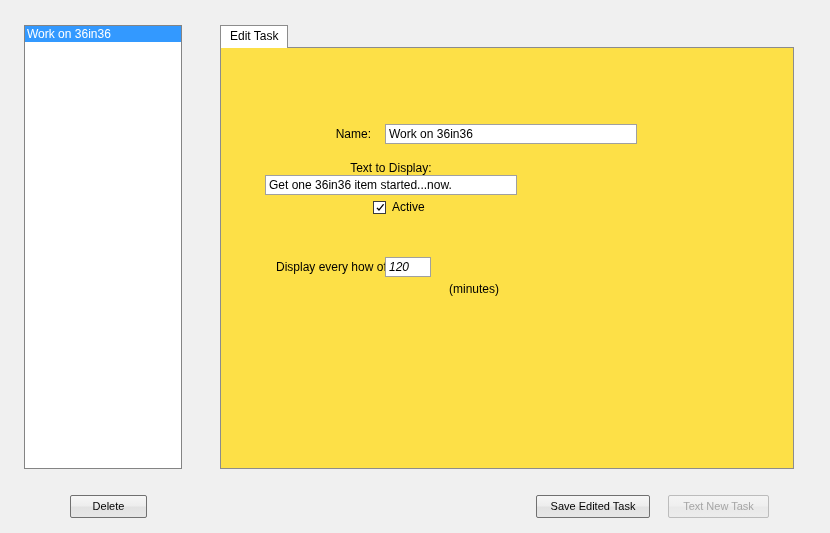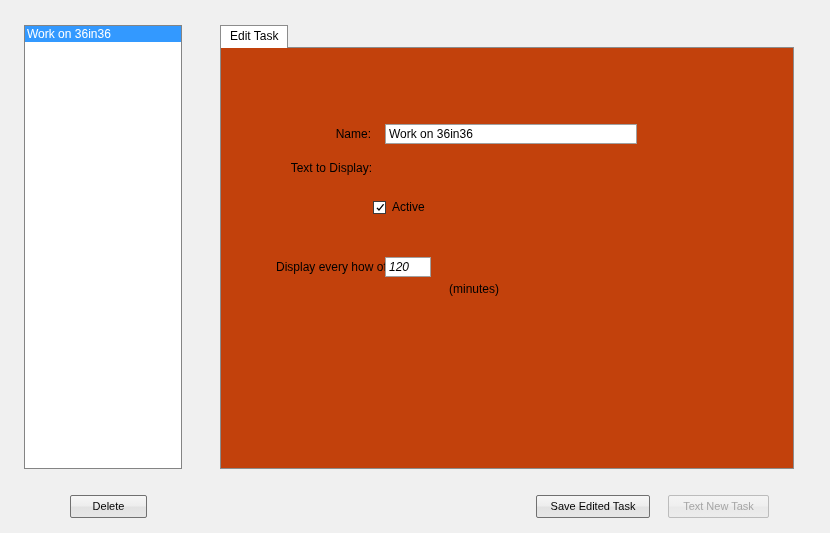--- a/index.html
+++ b/index.html
@@ -81,21 +81,21 @@
     border-color: #8c8c8c;
     z-index: 3;
   }
   #tab-panel {
     position: absolute;
     left: 0;
     top: 21px;
     width: 574px;
     height: 422px;
     box-sizing: border-box;
-    background: #c2410c;
+    background: #fde047;
     border: 1px solid #8c8c8c;
     z-index: 1;
     padding-left: 23px;
   }
 
   
   .form-row {
     position: absolute;
     display: flex;
     align-items: center;
@@ -113,21 +113,21 @@
     font-family: "Liberation Sans", sans-serif;
     font-size: 12px;
     color: #000000;
     padding: 0 3px;
     height: 20px;
     line-height: 18px;
     outline: none;
   }
 
   #row-name   { left: 55px; top: 76px; }
-  #row-text   { left: 56px; top: 113px; flex-direction: column; }
+  #row-text   { left: 44px; top: 113px; flex-direction: column; }
   #row-active { left: 152px; top: 152px; }
   #row-often  { left: 55px; top: 190px; }
 
   #row-name .field-label,
   #row-text .field-label,
   #row-often .field-label {
     width: 95px;
     margin-right: 14px;
   }
   #name-input { width: 252px; }
@@ -203,20 +203,21 @@
 
   <div id="tab-panel">
 
     <div class="form-row" id="row-name">
       <span class="field-label">Name:</span>
       <input class="text-input" id="name-input" type="text" value="Work on 36in36" style="">
     </div>
 
     <div class="form-row" id="row-text">
       <span class="field-label">Text to Display:</span>
+      <input class="text-input" id="text-input-display" type="text" value="Get one 36in36 item started...now." style="">
     </div>
 
     <div class="form-row" id="row-active">
       <div class="checkbox-wrap">
         <span class="checkbox-box">
           <svg width="11" height="11" viewBox="0 0 11 11">
             <path d="M1.5 5.2 L4 8 L9.2 1.6 L8 1.0 L4 6.0 L2.4 4.4 Z" fill="#000000"></path>
           </svg>
         </span>
         <span class="checkbox-label">Active</span>

